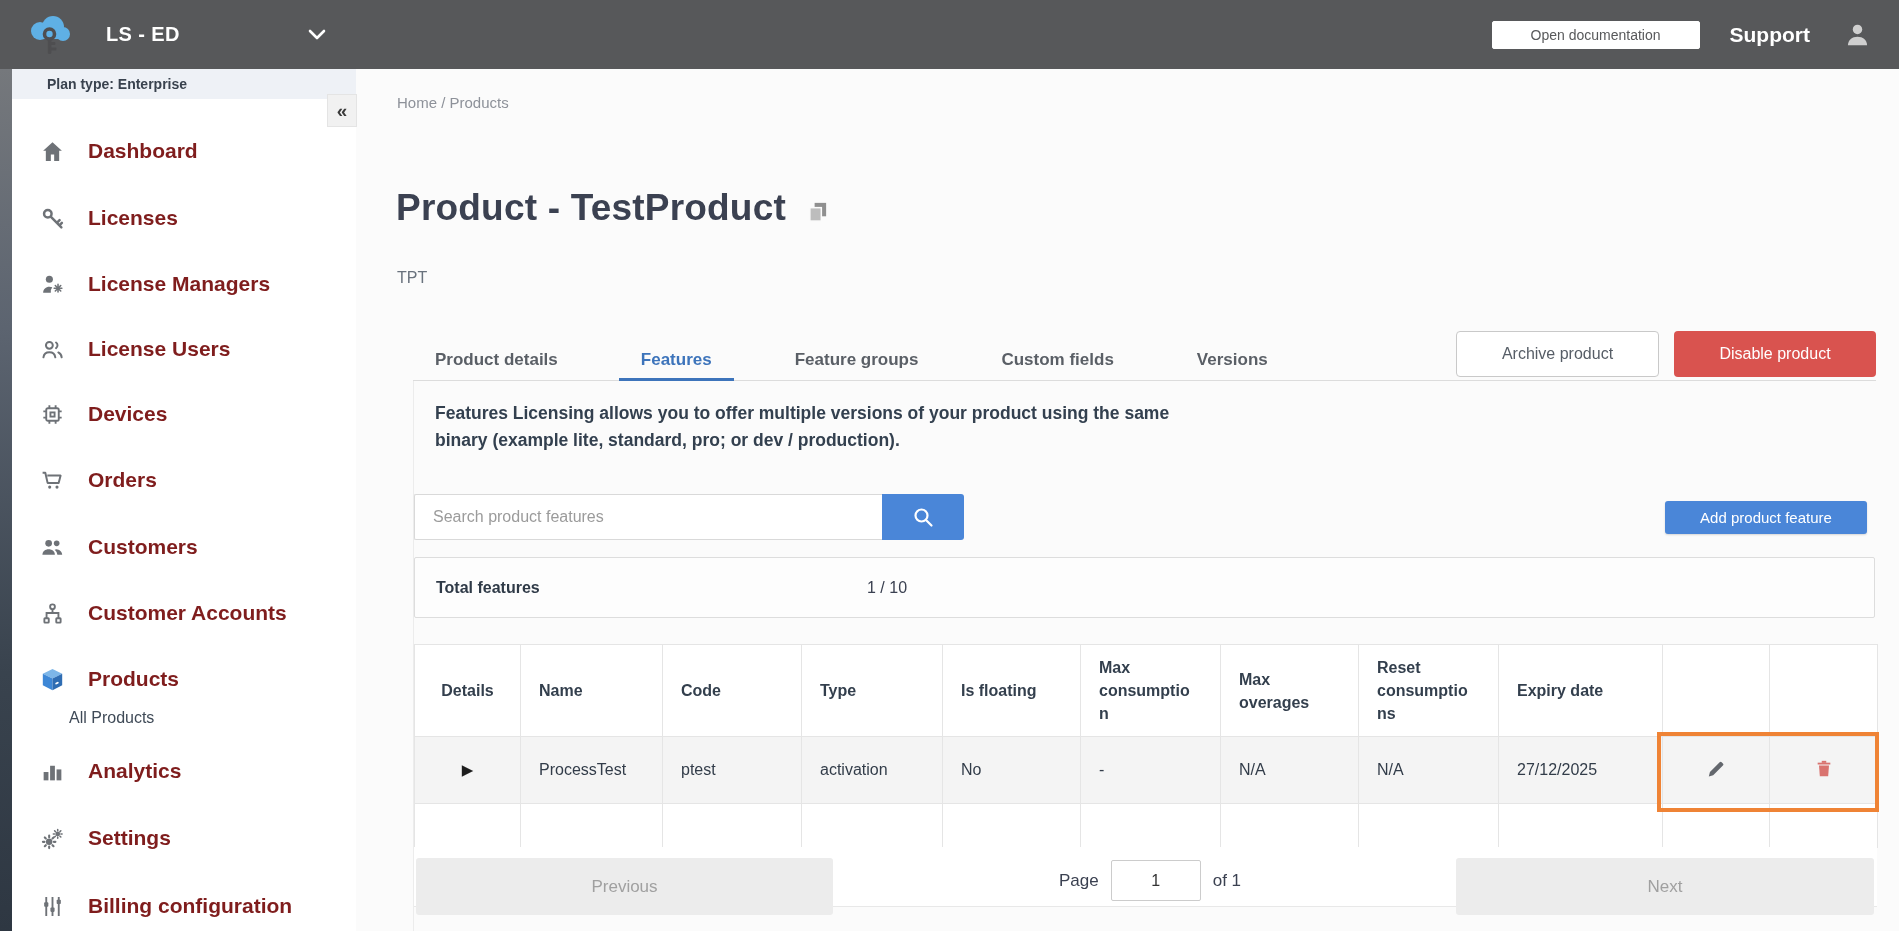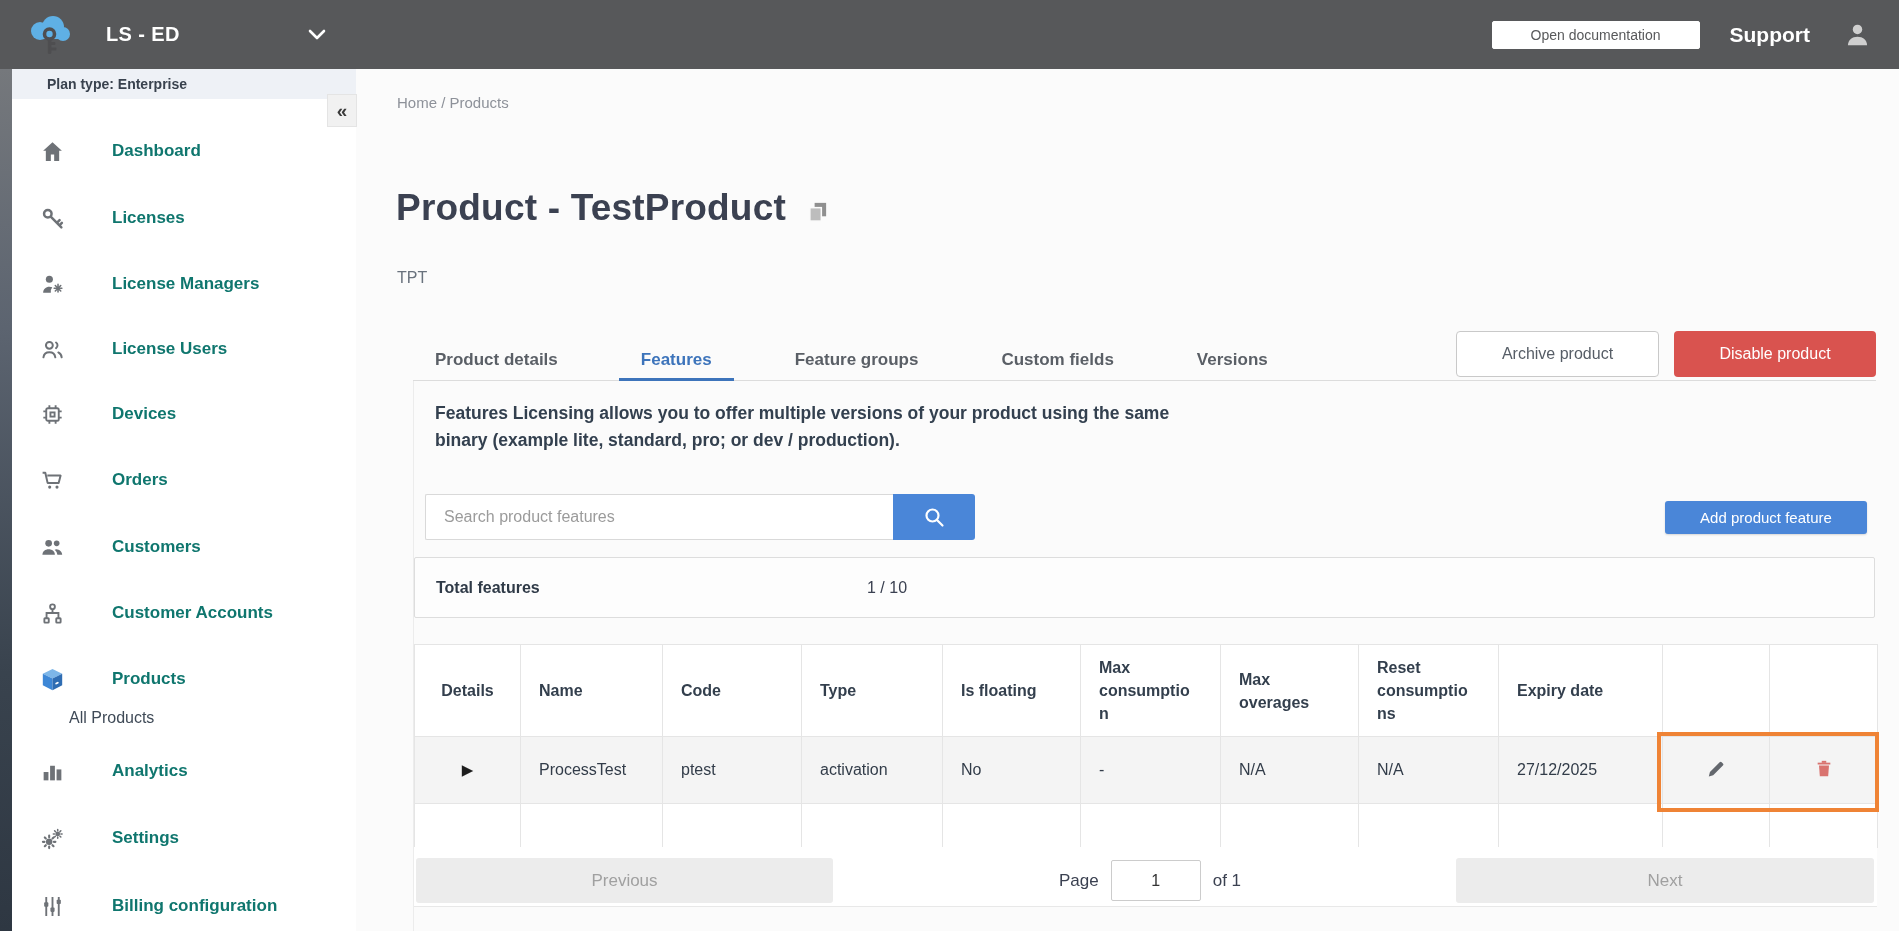--- a/index.html
+++ b/index.html
@@ -16,21 +16,21 @@
   .support-label { color:#fff; font-size:21px; font-weight:bold; margin:0 34px 0 30px; cursor:pointer; }
   .topbar-avatar { margin-right:28px; display:flex; cursor:pointer; }
 
   
   .sidebar { position:absolute; left:0; top:69px; width:356px; bottom:0; z-index:10; }
   .sidebar-strip { position:absolute; left:0; top:0; width:12px; height:100%; background:linear-gradient(180deg,#75787c 0%,#5c6470 30%,#39434e 70%,#2e3742 100%); }
   .sidebar-body { position:absolute; left:12px; right:0; top:0; bottom:0; background:#fff; }
   .plan-bar { height:30px; background:#eef1f6; display:flex; align-items:center; padding-left:35px; font-size:14px; font-weight:bold; color:#39424e; }
   .nav-item { position:absolute; left:28px; height:28px; display:flex; align-items:center; gap:23px; cursor:pointer; }
   .nav-item .nicon { width:25px; height:25px; color:#6e7277; flex:0 0 auto; display:flex; }
-  .nav-item .nlabel { font-size:17px; font-weight:600; color:#0f766e; white-space:nowrap;margin-left:24px; }
+  .nav-item .nlabel { font-size:21px; font-weight:600; color:#7f1d1d; white-space:nowrap; }
   .nav-sub { position:absolute; left:57px; height:24px; display:flex; align-items:center; cursor:pointer; }
   .nav-sub .nlabel { font-size:16px; font-weight:400; color:#3f4a57; }
 
   .collapse-btn { position:absolute; top:94px; left:327px; width:30px; height:33px; background:#f1f1f1; border:1px solid #e4e4e4; z-index:20; display:flex; align-items:center; justify-content:center; font-size:19px; font-weight:bold; color:#3a3a3a; cursor:pointer; }
 
   
   .main { position:absolute; left:356px; top:69px; right:0; bottom:0; background:#fbfbfb; }
   .breadcrumb { position:absolute; left:41px; top:25px; font-size:15px; color:#8d9199; cursor:pointer; }
   .page-title-row { position:absolute; left:40px; top:118px; display:flex; align-items:center; gap:20px; }
   .page-title { font-size:37px; font-weight:bold; color:#3b4151; letter-spacing:.2px; }
@@ -45,21 +45,21 @@
   
   .tabs { position:absolute; left:57px; top:270px; width:1463px; height:42px; display:flex; gap:39px; border-bottom:1px solid #dcdcdc; }
   .tab { padding:0 22px; display:flex; align-items:center; font-size:17px; font-weight:600; color:#5a5f66; position:relative; cursor:pointer; white-space:nowrap; }
   .tab.active { color:#3d74bb; }
   .tab.active::after { content:""; position:absolute; left:0; right:0; bottom:-1px; height:3px; background:#3d74bb; }
 
   
   .panel { position:absolute; left:57px; top:312px; width:1463px; bottom:0; border-left:1px solid #ececec; }
   .feature-desc { position:absolute; left:21px; top:19px; width:860px; font-size:17.5px; font-weight:600; color:#33404f; line-height:27px; }
 
-  .search-row { position:absolute; left:11px; top:113px; display:flex; }
+  .search-row { position:absolute; left:0; top:113px; display:flex; }
   .search-input { width:468px; height:46px; border:1px solid #d9d9d9; border-right:none; background:#fff; padding:0 18px; font-size:16px; font-family:inherit; color:#333; border-radius:2px 0 0 2px; outline:none; }
   .search-input::placeholder { color:#9b9b9b; }
   .search-btn { width:82px; height:46px; background:#4a86d8; border:none; border-radius:0 3px 3px 0; cursor:pointer; display:flex; align-items:center; justify-content:center; }
   .add-feature-btn { position:absolute; left:1251px; top:120px; width:202px; height:33px; background:#4a86d8; color:#fff; border:none; border-radius:3px; font-size:15px; font-family:inherit; cursor:pointer; box-shadow:0 1px 2px rgba(0,0,0,.15); }
 
   .total-box { position:absolute; left:0; top:176px; width:1461px; height:61px; background:#fdfdfd; border:1px solid #dddddd; border-radius:2px; display:flex; align-items:center; }
   .total-label { margin-left:21px; font-size:16px; font-weight:bold; color:#2f3a47; }
   .total-value { position:absolute; left:452px; font-size:16px; color:#3b4151; }
 
   
@@ -70,21 +70,21 @@
   th.c-details { text-align:center; padding:0 6px; }
   tr.data-row td { height:67px; background:#f4f4f4; font-size:16px; color:#323c49; padding-left:18px; vertical-align:middle; }
   tr.data-row td.c-details { text-align:center; padding-left:0; }
   tr.data-row td.action-cell { padding-left:0; text-align:center; cursor:pointer; }
   tr.empty-row td { height:44px; background:#fff; }
   .expander { font-size:15px; color:#1d1d1d; cursor:pointer; }
   .highlight-box { position:absolute; left:1243px; top:351px; width:222px; height:80px; border:4px solid #ef8335; pointer-events:none; z-index:5; }
 
   
   .pagination { position:absolute; left:0; top:466px; width:1463px; height:60px; background:#fff; border-bottom:1px solid #e8e8e8; }
-  .page-btn { position:absolute; top:11px; height:45px; background:#ececec; border:none; border-radius:3px; color:#a0a0a0; font-size:17px; font-family:inherit; cursor:default; }
+  .page-btn { position:absolute; top:11px; height:57px; background:#ececec; border:none; border-radius:3px; color:#a0a0a0; font-size:17px; font-family:inherit; cursor:default; }
   .prev-btn { left:2px; width:417px; }
   .next-btn { left:1042px; width:418px; }
   .page-center { position:absolute; top:11px; left:645px; height:45px; display:flex; align-items:center; gap:12px; }
   .page-label, .of-label { font-size:17px; color:#3b4151; }
   .page-input { width:90px; height:41px; border:1px solid #cccccc; border-radius:2px; text-align:center; font-size:16px; font-family:inherit; color:#333; outline:none; background:#fff; }
 </style>
 </head>
 <body>
 
 <div class="topbar">

